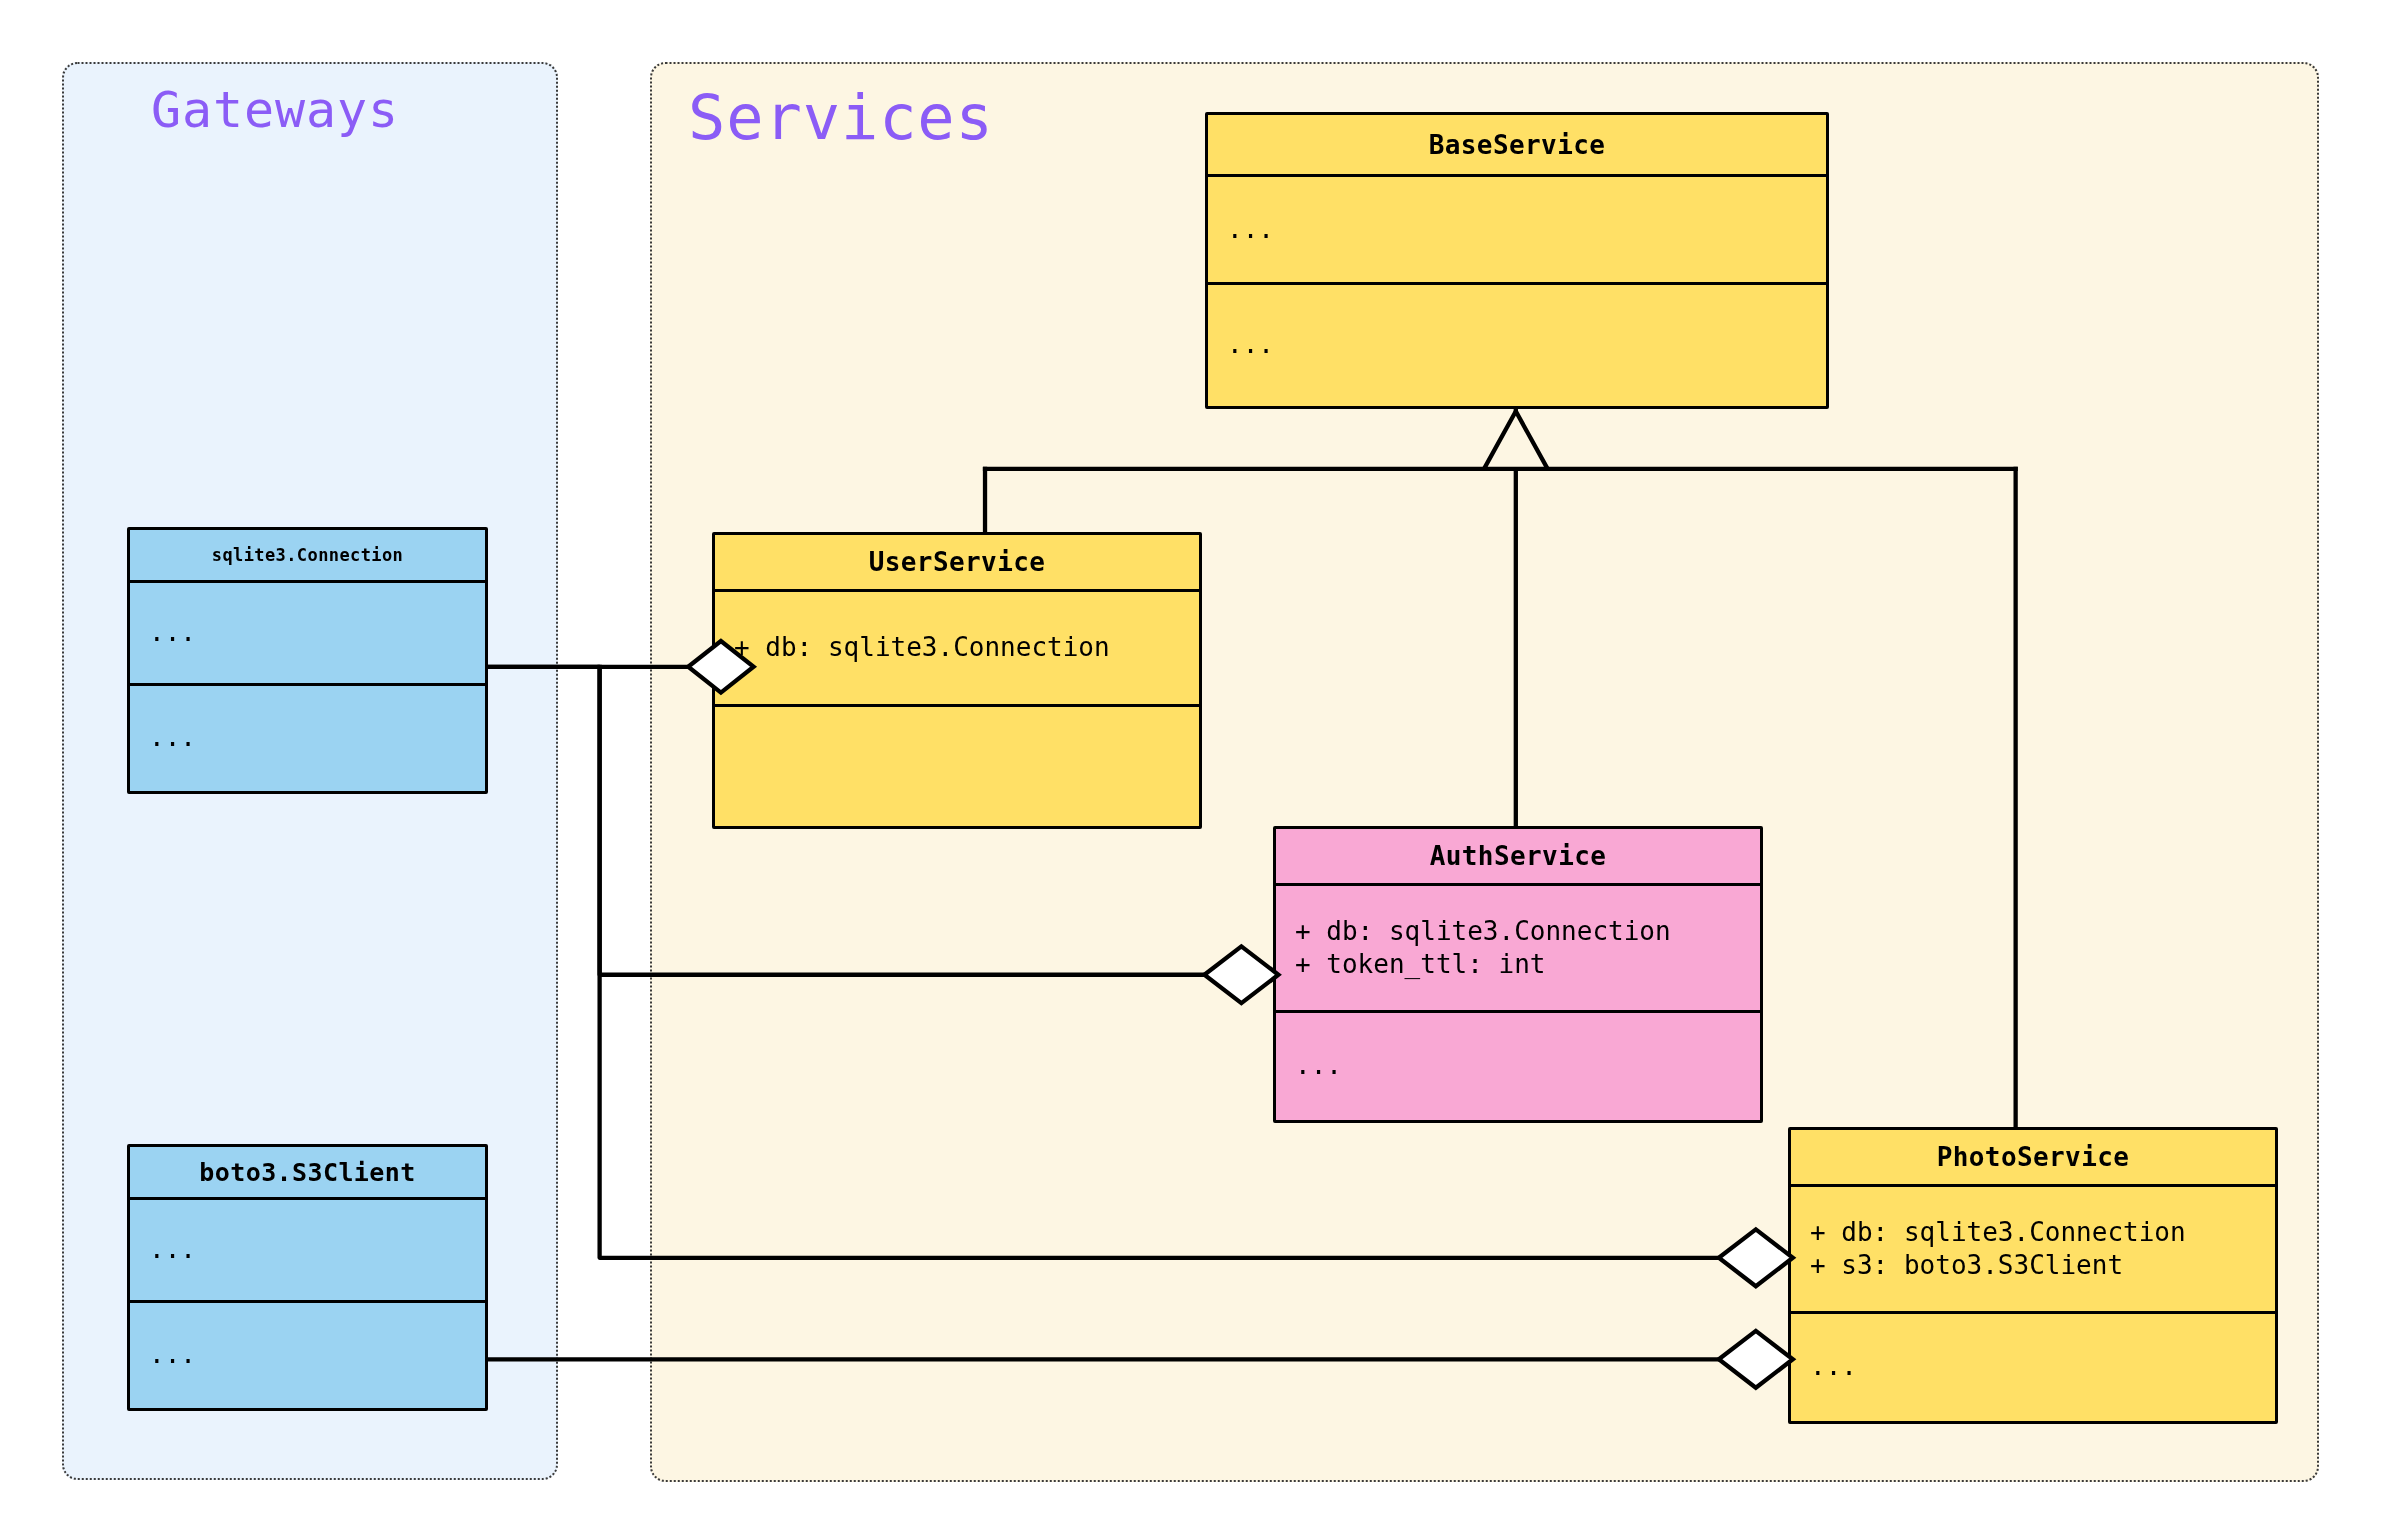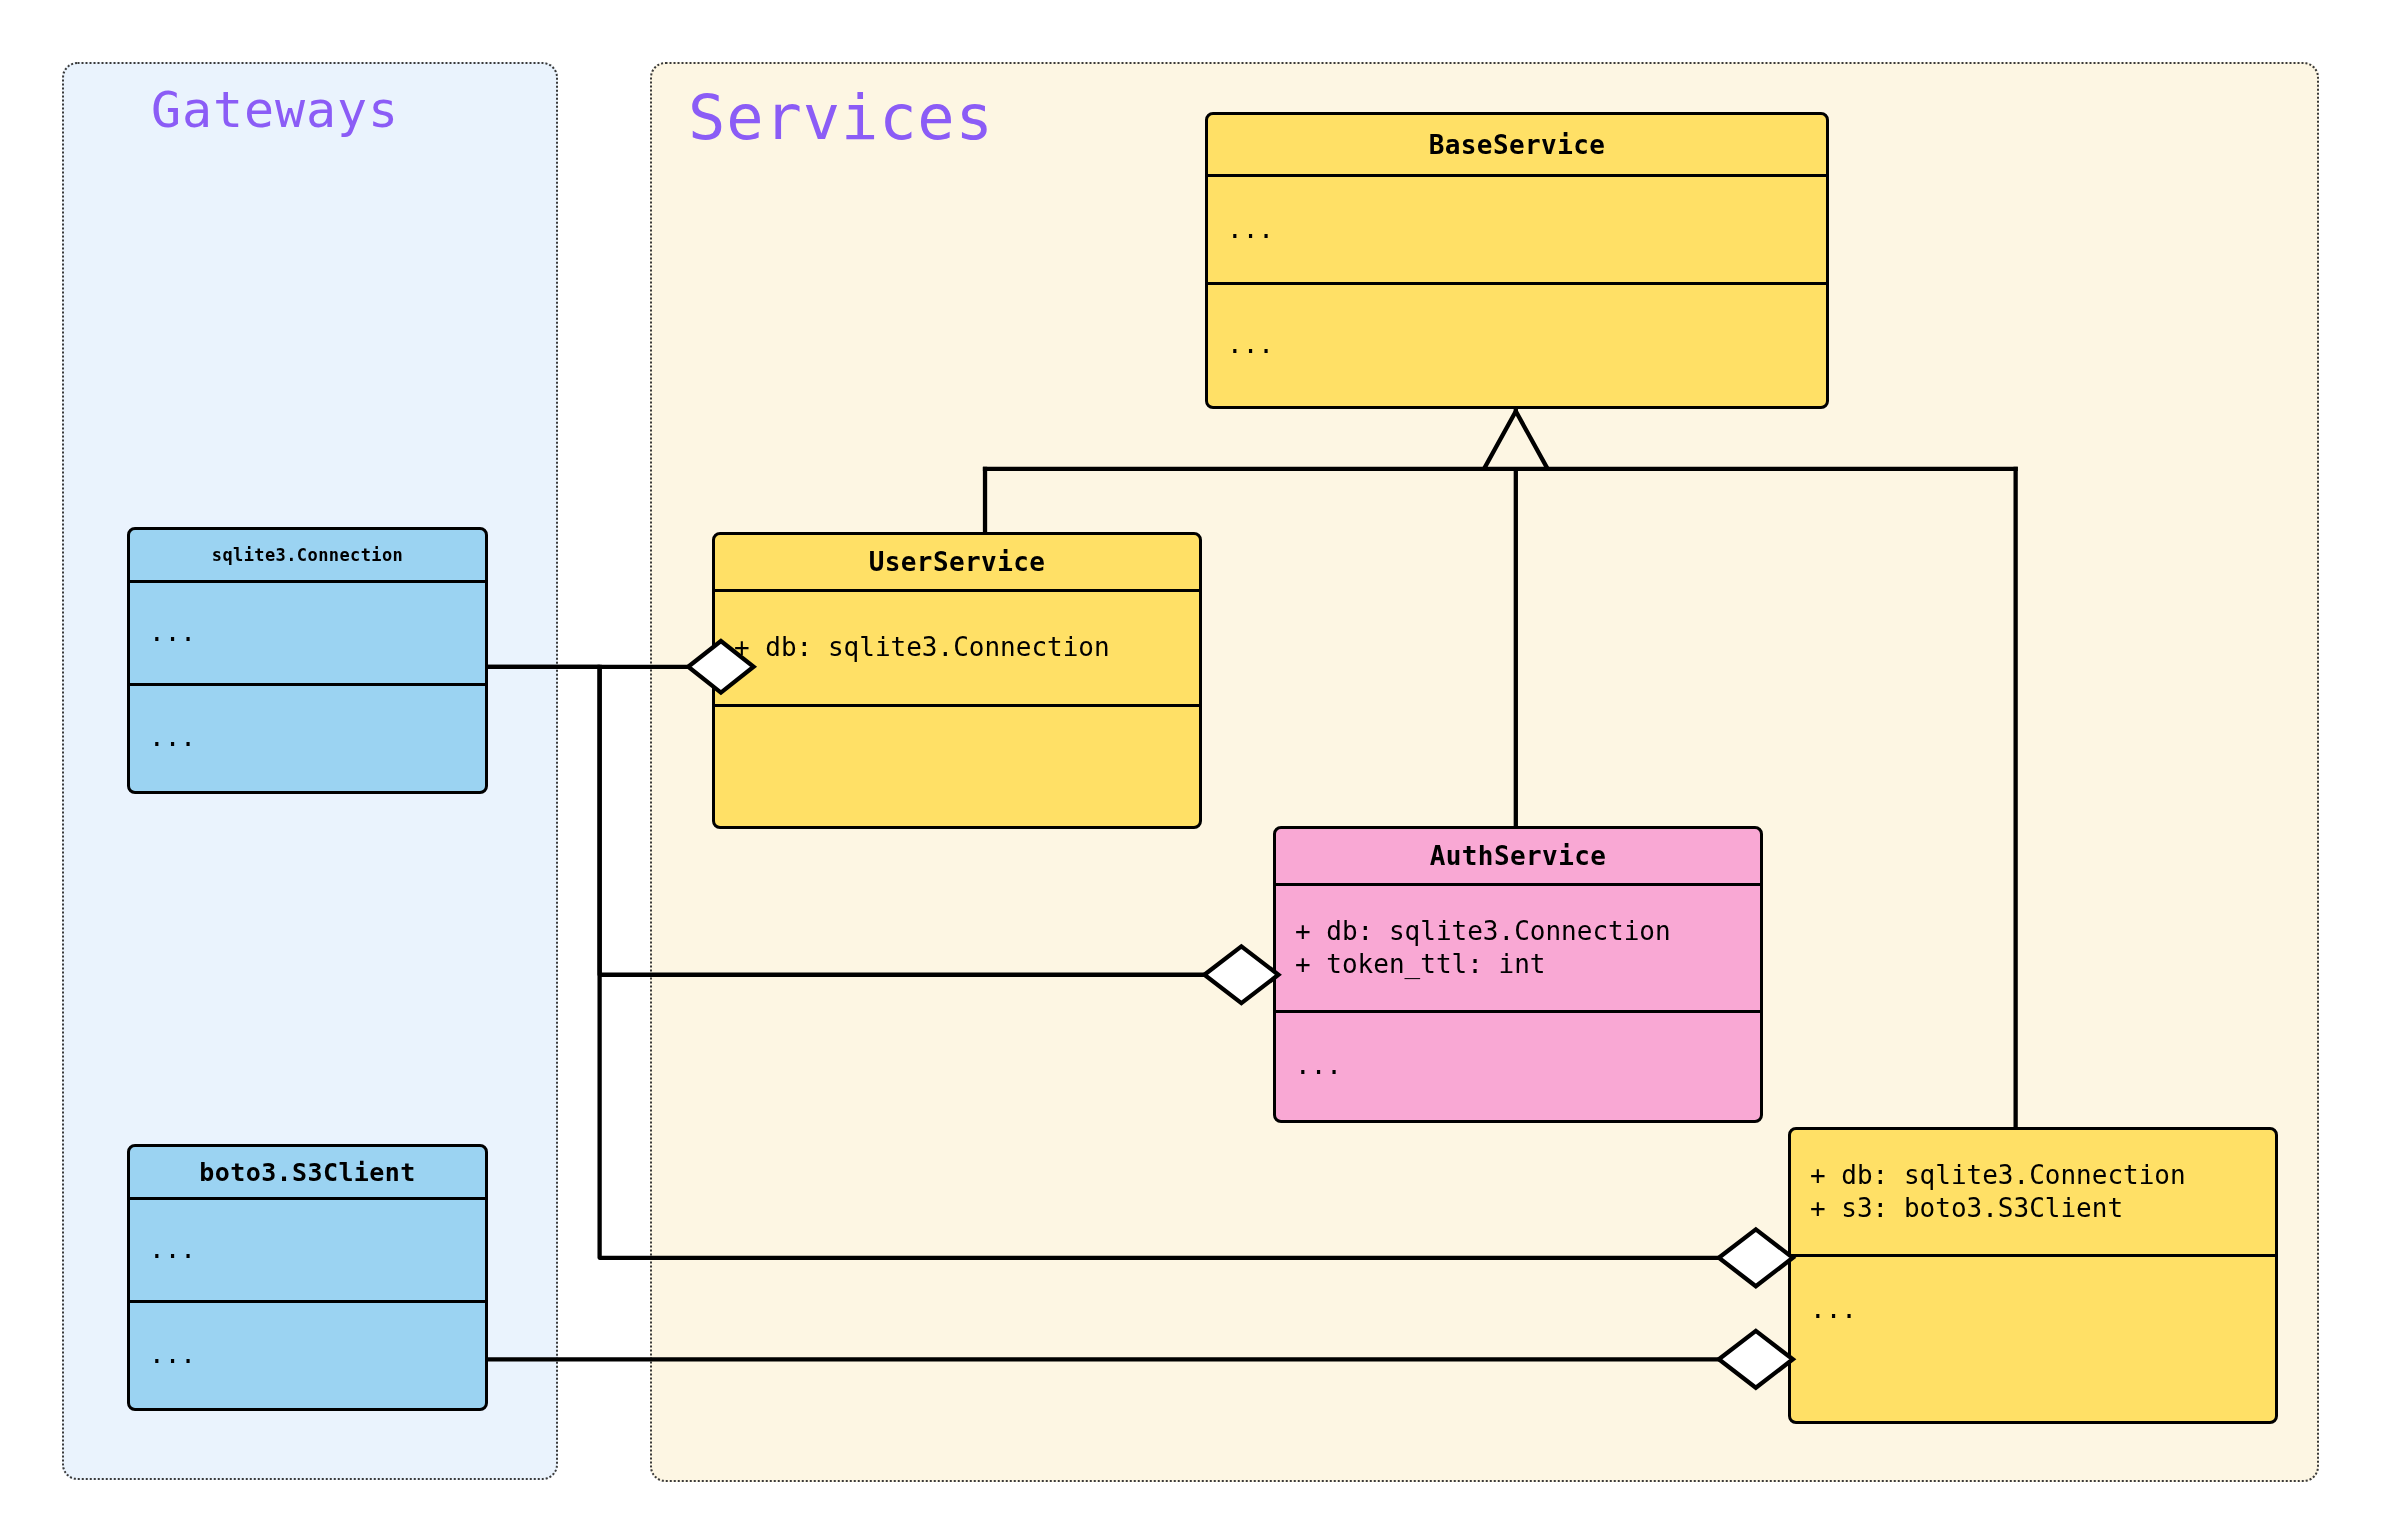--- a/index.html
+++ b/index.html
@@ -34,21 +34,21 @@
     color: #8b5cf6;
     white-space: nowrap;
     letter-spacing: 0.9px;
   }
 
   
   .class-box {
     position: absolute;
     box-sizing: border-box;
     border: 3.4px solid #000000;
-    border-radius: 8px;
+    border-radius: 2px;
     overflow: hidden;
     z-index: 5;
   }
   .compartment {
     box-sizing: border-box;
     width: 100%;
     display: flex;
     align-items: center;
     overflow: hidden;
   }
@@ -149,20 +149,23 @@
     <div class="compartment attrs" style="height:127px; font-size:26px;">
       <span class="member-list">+ db: sqlite3.Connection
 + token_ttl: int</span>
     </div>
     <div class="compartment methods" style="height:106px; font-size:26px;">
       <span class="member-list">...</span>
     </div>
   </div>
 
   <div class="class-box" style="left:1788px; top:1127px; width:490px; height:297px; background:#ffe066;">
+    <div class="compartment name" style="height:57px; font-size:26px;">
+      <span>PhotoService</span>
+    </div>
     <div class="compartment attrs" style="height:127px; font-size:26px;">
       <span class="member-list">+ db: sqlite3.Connection
 + s3: boto3.S3Client</span>
     </div>
     <div class="compartment methods" style="height:106px; font-size:26px;">
       <span class="member-list">...</span>
     </div>
   </div>
 
   <div class="class-box" style="left:127px; top:527px; width:361px; height:267px; background:#9bd3f2;">

